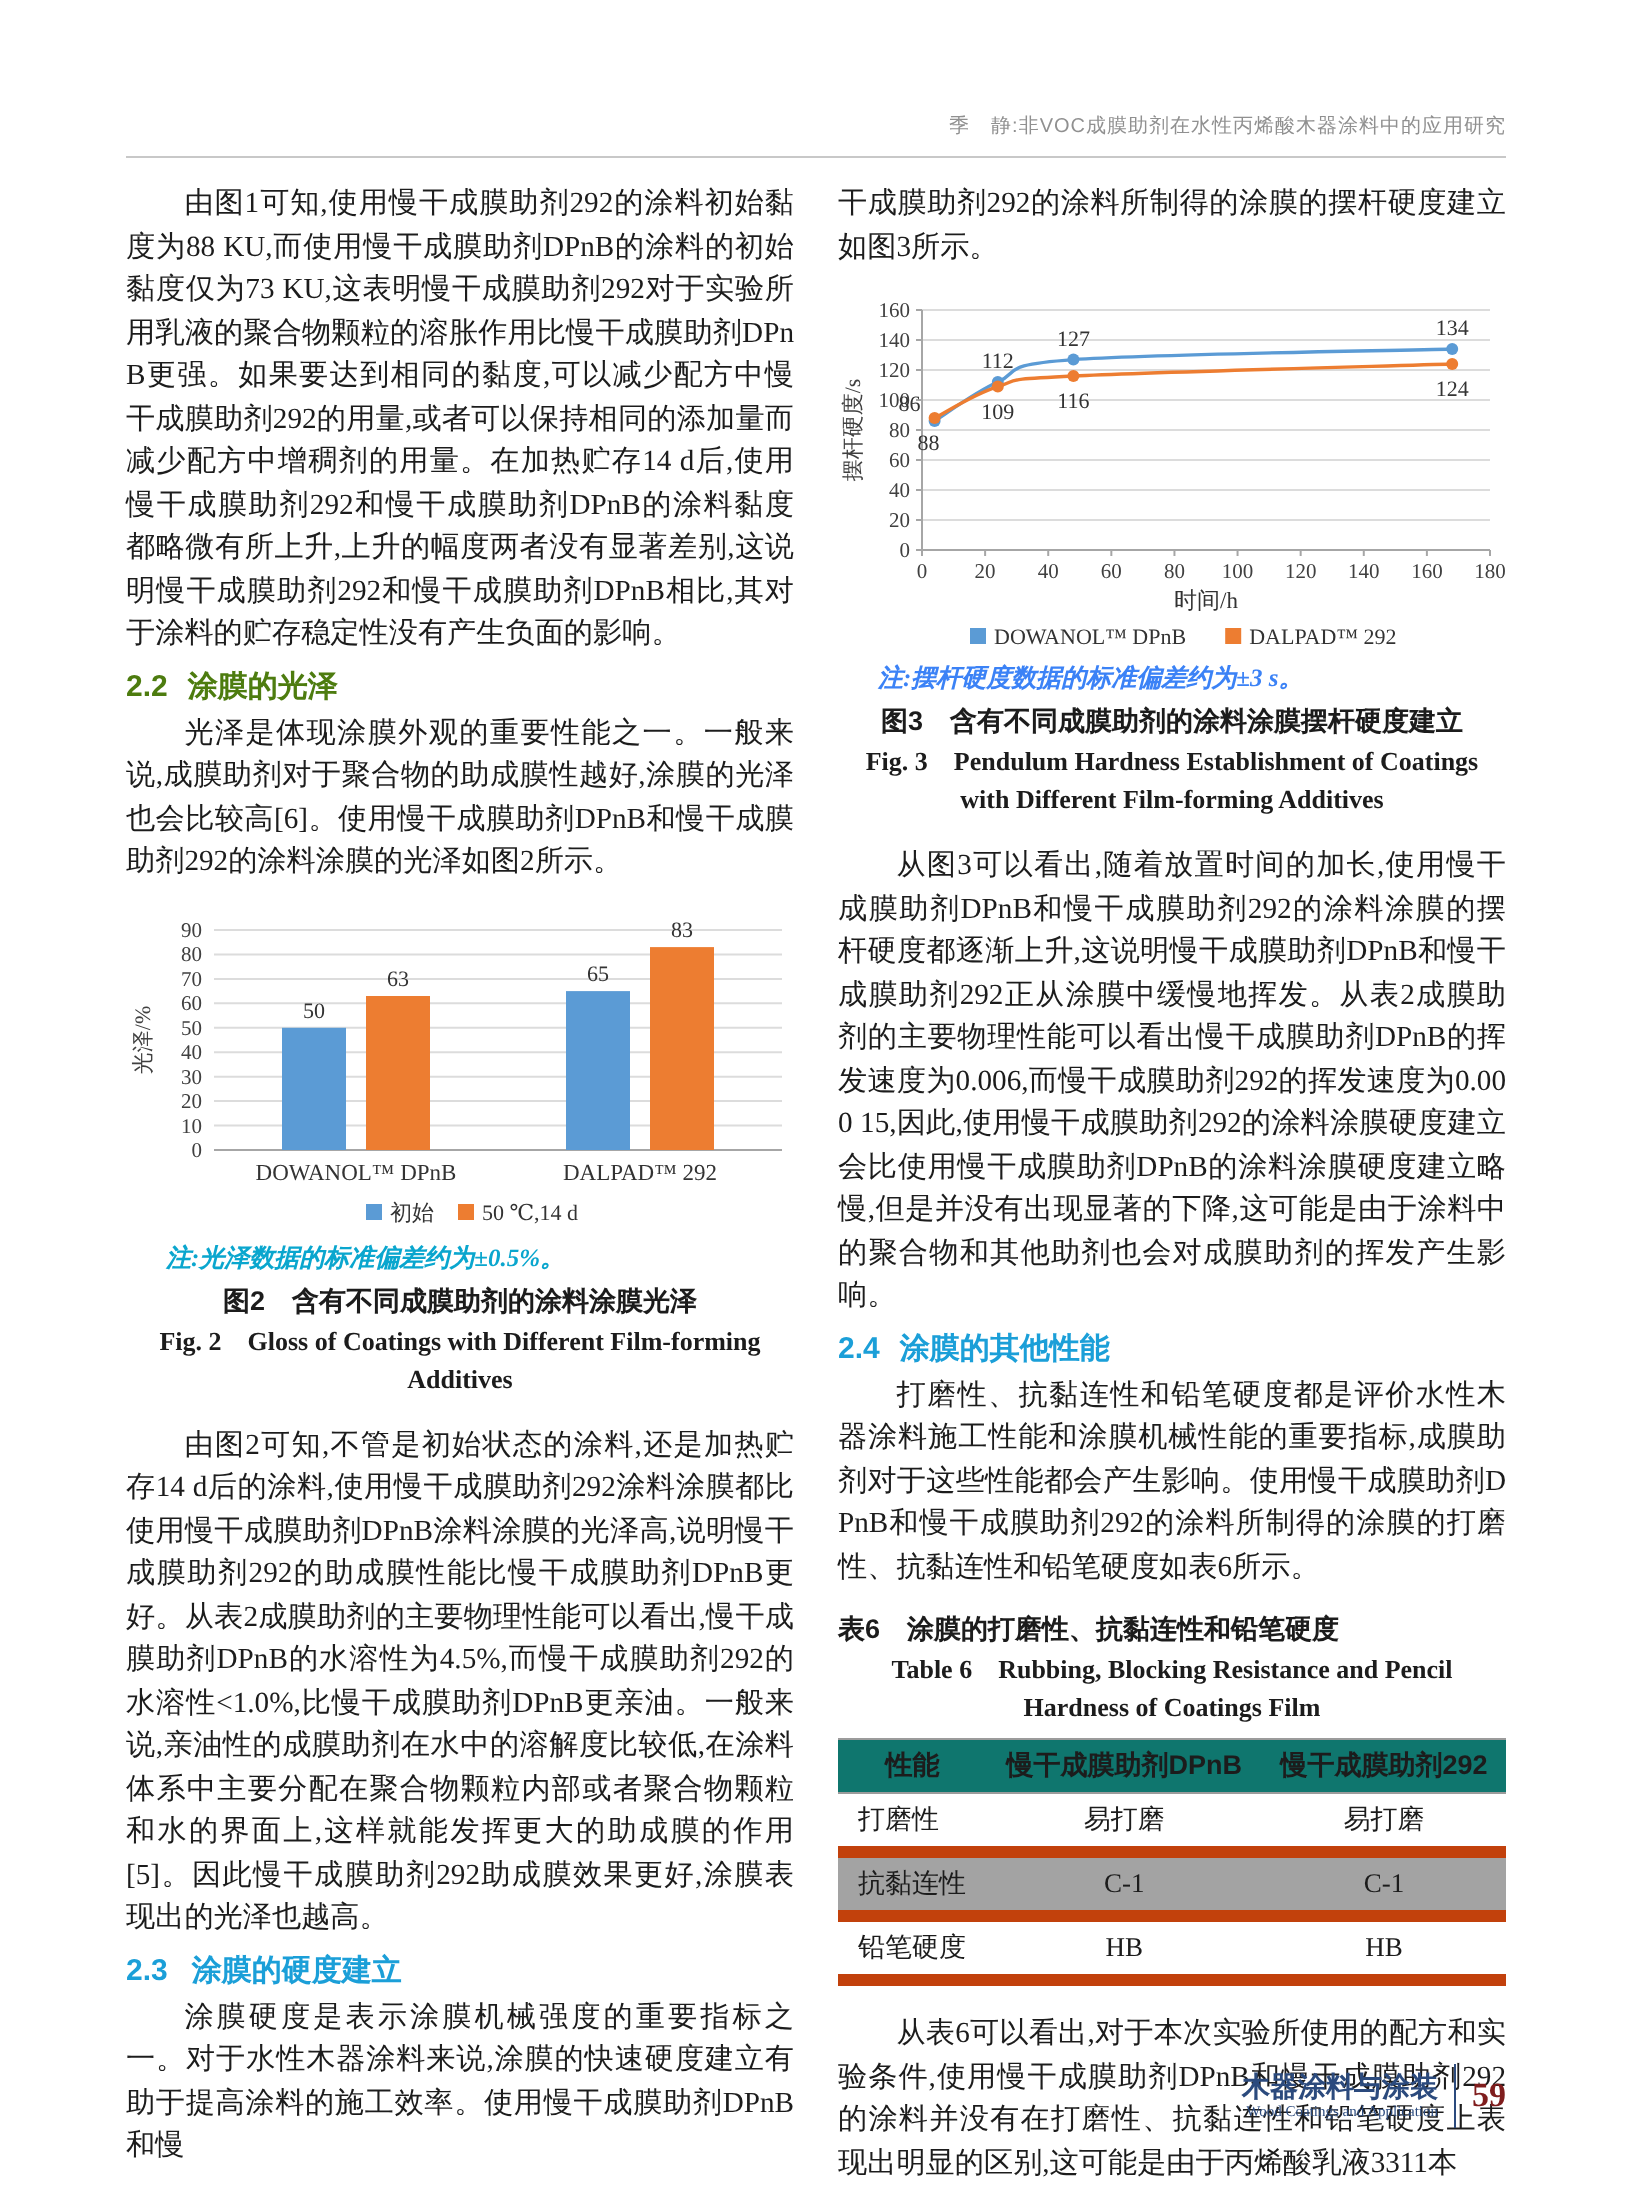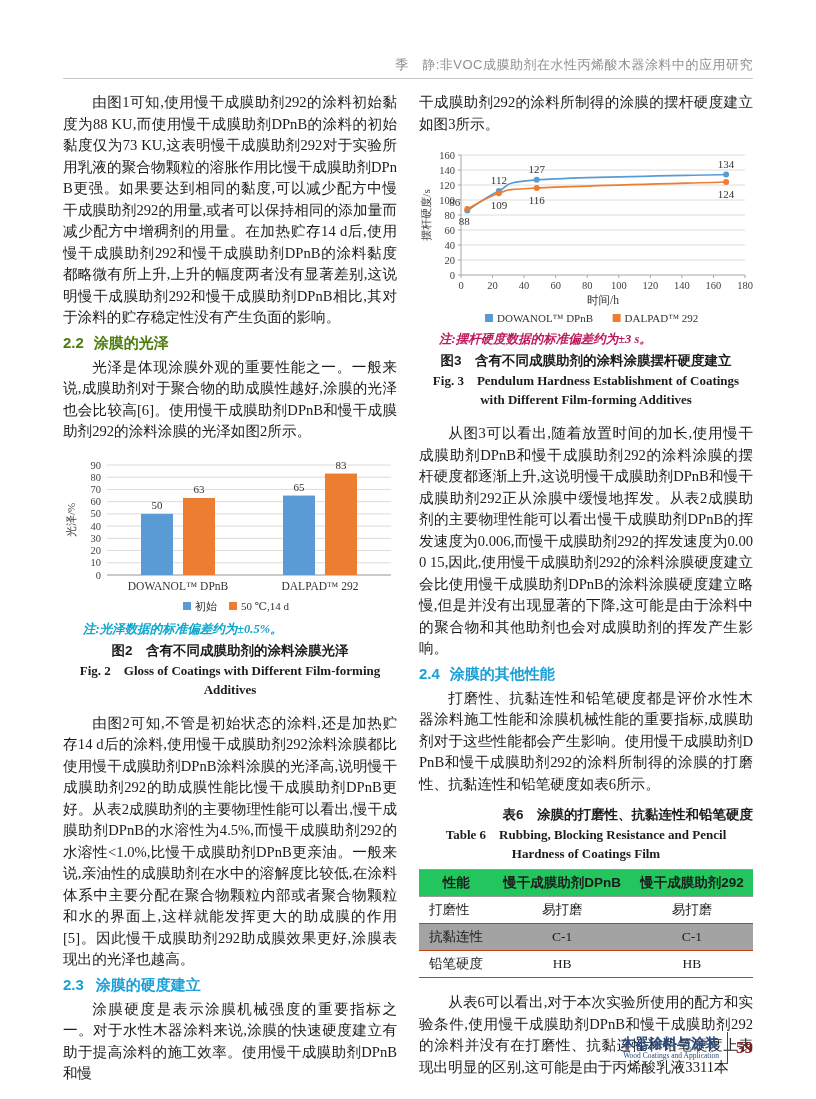--- a/index.html
+++ b/index.html
@@ -1,44 +1,44 @@
 <!DOCTYPE html>
 <html><head>
 <meta charset="utf-8">
 <style>
   html,body{margin:0;padding:0;background:#ffffff;}
   body{width:816px;height:1099px;position:relative;overflow:hidden;
        font-family:"Liberation Serif","DejaVu Serif",serif;color:#1c1c1c;}
   .running-head{position:absolute;top:56px;left:63px;right:63px;text-align:right;
-       font-size:13px;color:#909090;letter-spacing:.5px;
+       font-size:10px;color:#909090;letter-spacing:.5px;
        font-family:"Liberation Sans","DejaVu Sans",sans-serif;}
   .head-rule{position:absolute;top:78px;left:63px;right:63px;border-top:1px solid #c8c8c8;}
   .columns{position:absolute;top:92px;left:63px;width:690px;display:flex;gap:22px;}
   .col{width:334px;}
   p.body{font-size:14.6px;line-height:21.5px;text-align:justify;margin:0;
        text-indent:2em;word-break:break-all;}
   p.noindent{text-indent:0;}
   .sec-heading{display:flex;gap:10px;align-items:baseline;margin:5px 0 4px;
        font-family:"Liberation Sans","DejaVu Sans",sans-serif;font-weight:bold;font-size:15px;}
   .figure{margin:8px 0 0;}
   .figure svg{display:block;}
   .note{font-size:12.5px;line-height:17px;font-style:italic;font-weight:bold;
        margin:2px 0 2px 20px;font-family:"Liberation Serif",serif;}
   .fig-cap-zh{text-align:center;font-weight:bold;font-size:13.5px;line-height:20px;margin-top:3px;
        font-family:"Liberation Sans","DejaVu Sans",sans-serif;}
   .fig-cap-en{text-align:center;font-weight:bold;font-size:13px;line-height:19px;}
-  .tbl-cap-zh{text-align:right;font-weight:bold;font-size:13.5px;line-height:20px;margin-top:10px;
+  .tbl-cap-zh{text-align:left;font-weight:bold;font-size:13.5px;line-height:20px;margin-top:10px;
        font-family:"Liberation Sans","DejaVu Sans",sans-serif;}
   .tbl-cap-en{text-align:center;font-weight:bold;font-size:13px;line-height:19px;}
   table.t6{width:100%;border-collapse:collapse;font-size:13.5px;margin-top:6px;}
   table.t6 th{font-family:"Liberation Sans","DejaVu Sans",sans-serif;font-weight:bold;
        padding:4px 4px;text-align:center;}
   table.t6 td{padding:4px 4px;text-align:center;}
   table.t6 td.rowlabel{text-align:left;padding-left:10px;}
-  table.t6 tr{border-bottom:1px solid #c2410c;}
+  table.t6 tr{border-bottom:6px solid #c2410c;}
   table.t6 thead tr{border-top:1px solid #9b9b9b;border-bottom:1px solid #9b9b9b;}
   .para-gap{height:14px;}
   .footer{position:absolute;top:1032px;right:63px;display:flex;align-items:center;}
   .footer-journal{text-align:right;padding-right:8px;}
   .footer-zh{font-weight:bold;font-size:14px;line-height:16px;
        font-family:"Liberation Sans","DejaVu Sans",sans-serif;}
   .footer-en{font-size:7.5px;line-height:10px;}
   .footer-divider{width:0;border-left:1.5px solid #2b4a7d;height:32px;}
   .footer-page{font-size:17px;padding-left:8px;font-weight:bold;}
 </style>
@@ -191,21 +191,21 @@
           <text x="79.9" y="66.3" text-anchor="middle" font-size="11" fill="#333" font-family="&quot;Liberation Serif&quot;,&quot;DejaVu Serif&quot;,serif">109</text>
           <text x="117.7" y="61" text-anchor="middle" font-size="11" fill="#333" font-family="&quot;Liberation Serif&quot;,&quot;DejaVu Serif&quot;,serif">116</text>
           <text x="307.1" y="55" text-anchor="middle" font-size="11" fill="#333" font-family="&quot;Liberation Serif&quot;,&quot;DejaVu Serif&quot;,serif">124</text>
           <rect x="66" y="171" width="8" height="8" fill="#5B9BD5"></rect>
           <text x="78" y="179" font-size="11" fill="#333" font-family="&quot;Liberation Serif&quot;,&quot;DejaVu Serif&quot;,serif">DOWANOL™ DPnB</text>
           <rect x="193.60000000000002" y="171" width="8" height="8" fill="#ED7D31"></rect>
           <text x="205.60000000000002" y="179" font-size="11" fill="#333" font-family="&quot;Liberation Serif&quot;,&quot;DejaVu Serif&quot;,serif">DALPAD™ 292</text>
         </svg>
     </div>
 
-    <div class="note teal" style="color: #be185d;">注:摆杆硬度数据的标准偏差约为±3 s。</div>
+    <div class="note teal" style="color: #3b82f6;">注:摆杆硬度数据的标准偏差约为±3 s。</div>
     <div class="fig-cap-zh">图3　含有不同成膜助剂的涂料涂膜摆杆硬度建立</div>
     <div class="fig-cap-en">Fig. 3　Pendulum Hardness Establishment of Coatings</div>
     <div class="fig-cap-en">with Different Film-forming Additives</div>
 
     <div class="para-gap"></div>
 
     <p class="body">从图3可以看出,随着放置时间的加长,使用慢干成膜助剂DPnB和慢干成膜助剂292的涂料涂膜的摆杆硬度都逐渐上升,这说明慢干成膜助剂DPnB和慢干成膜助剂292正从涂膜中缓慢地挥发。从表2成膜助剂的主要物理性能可以看出慢干成膜助剂DPnB的挥发速度为0.006,而慢干成膜助剂292的挥发速度为0.000 15,因此,使用慢干成膜助剂292的涂料涂膜硬度建立会比使用慢干成膜助剂DPnB的涂料涂膜硬度建立略慢,但是并没有出现显著的下降,这可能是由于涂料中的聚合物和其他助剂也会对成膜助剂的挥发产生影响。</p>
 
     <div class="sec-heading accent" style="color: rgb(27, 159, 216);">
       <span>2.4</span>
@@ -213,21 +213,21 @@
     </div>
 
     <p class="body">打磨性、抗黏连性和铅笔硬度都是评价水性木器涂料施工性能和涂膜机械性能的重要指标,成膜助剂对于这些性能都会产生影响。使用慢干成膜助剂DPnB和慢干成膜助剂292的涂料所制得的涂膜的打磨性、抗黏连性和铅笔硬度如表6所示。</p>
 
     <div class="tbl-cap-zh">表6　涂膜的打磨性、抗黏连性和铅笔硬度</div>
     <div class="tbl-cap-en">Table 6　Rubbing, Blocking Resistance and Pencil</div>
     <div class="tbl-cap-en">Hardness of Coatings Film</div>
 
     <table class="t6">
       <thead>
-        <tr class="t6-head" style="background: #22c55e;">
+        <tr class="t6-head" style="background: #0f766e;">
           <th>性能</th>
           <th>慢干成膜助剂DPnB</th>
           <th>慢干成膜助剂292</th>
         </tr>
       </thead>
       <tbody>
         <tr>
           <td class="rowlabel">打磨性</td>
           <td>易打磨</td>
           <td>易打磨</td>

